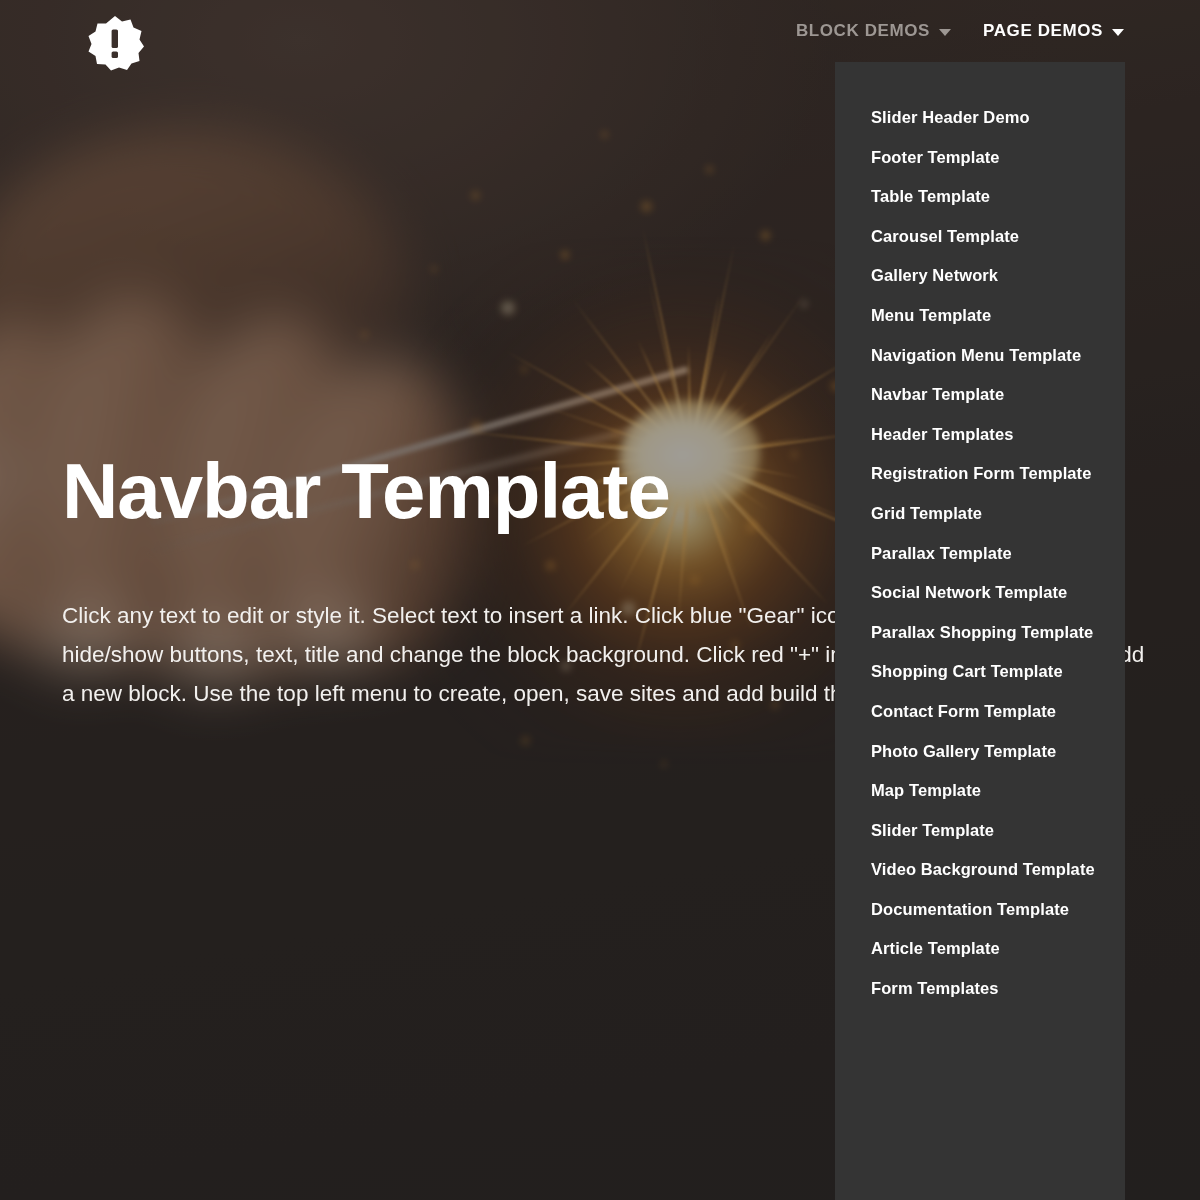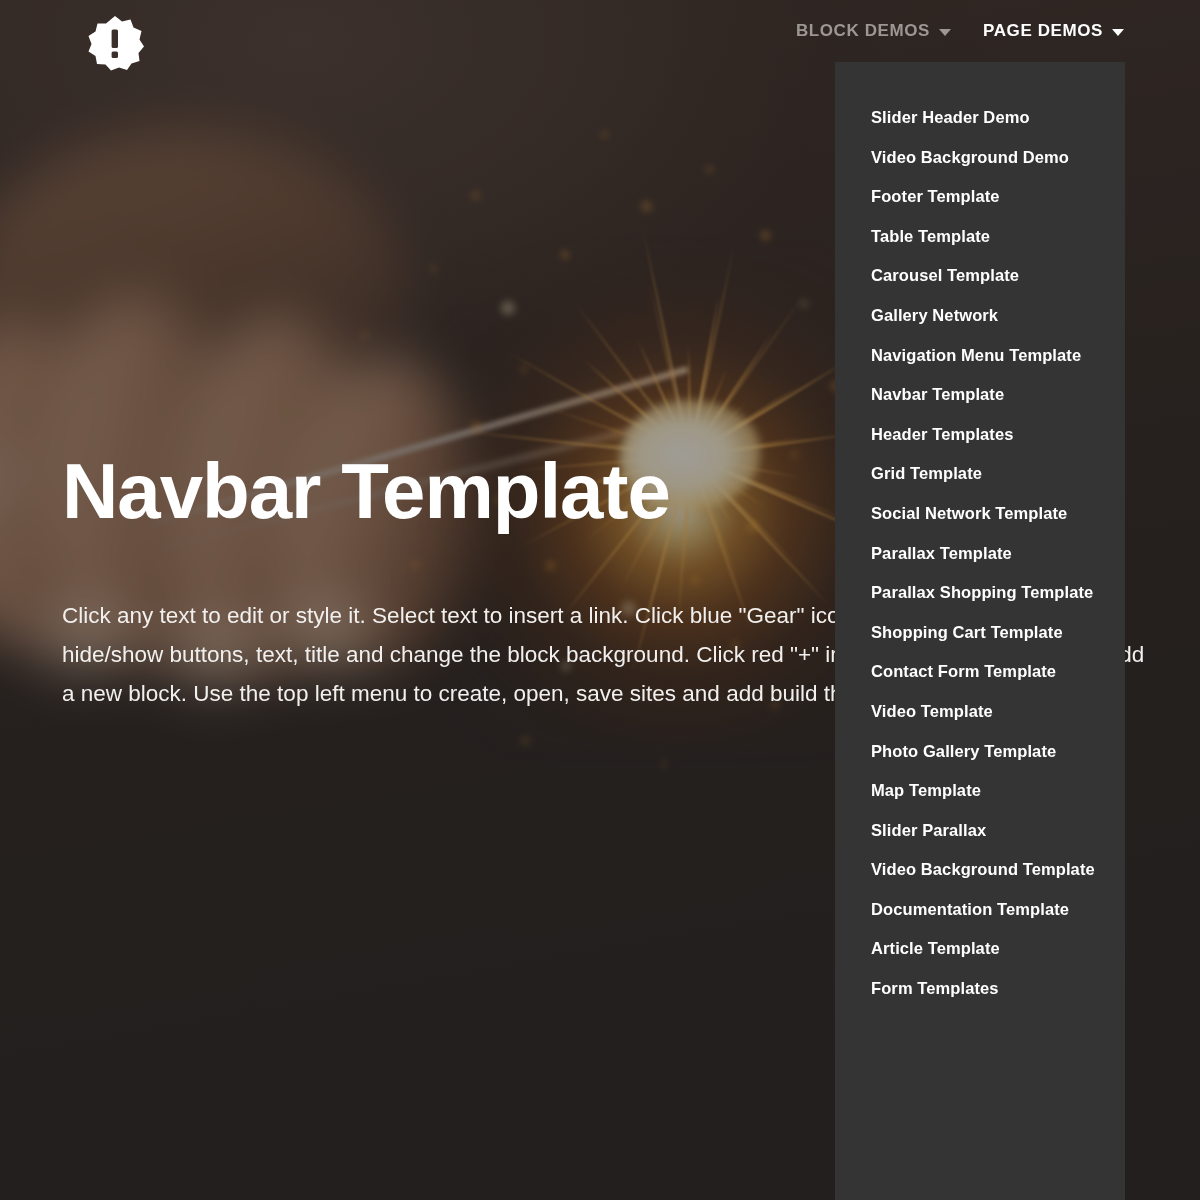--- a/index.html
+++ b/index.html
@@ -360,37 +360,37 @@
       </div>
       <div class="nav-link bright">
         <span>PAGE DEMOS</span>
         <span class="caret"></span>
       </div>
     </div>
   </nav>
 
   <div class="dropdown" id="dropdown-panel">
       <div class="dropdown-item">Slider Header Demo</div>
-      <div class="dropdown-item">Video Background Demo</div>
       <div class="dropdown-item">Footer Template</div>
       <div class="dropdown-item">Table Template</div>
       <div class="dropdown-item">Carousel Template</div>
       <div class="dropdown-item">Gallery Network</div>
+      <div class="dropdown-item">Menu Template</div>
       <div class="dropdown-item">Navigation Menu Template</div>
       <div class="dropdown-item">Navbar Template</div>
       <div class="dropdown-item">Header Templates</div>
+      <div class="dropdown-item">Registration Form Template</div>
       <div class="dropdown-item">Grid Template</div>
+      <div class="dropdown-item">Parallax Template</div>
       <div class="dropdown-item">Social Network Template</div>
-      <div class="dropdown-item">Parallax Template</div>
       <div class="dropdown-item">Parallax Shopping Template</div>
       <div class="dropdown-item">Shopping Cart Template</div>
       <div class="dropdown-item">Contact Form Template</div>
-      <div class="dropdown-item">Video Template</div>
       <div class="dropdown-item">Photo Gallery Template</div>
       <div class="dropdown-item">Map Template</div>
-      <div class="dropdown-item">Slider Parallax</div>
+      <div class="dropdown-item">Slider Template</div>
       <div class="dropdown-item">Video Background Template</div>
       <div class="dropdown-item">Documentation Template</div>
       <div class="dropdown-item">Article Template</div>
       <div class="dropdown-item">Form Templates</div>
     </div>
 
 </div>
 
 </body></html>

